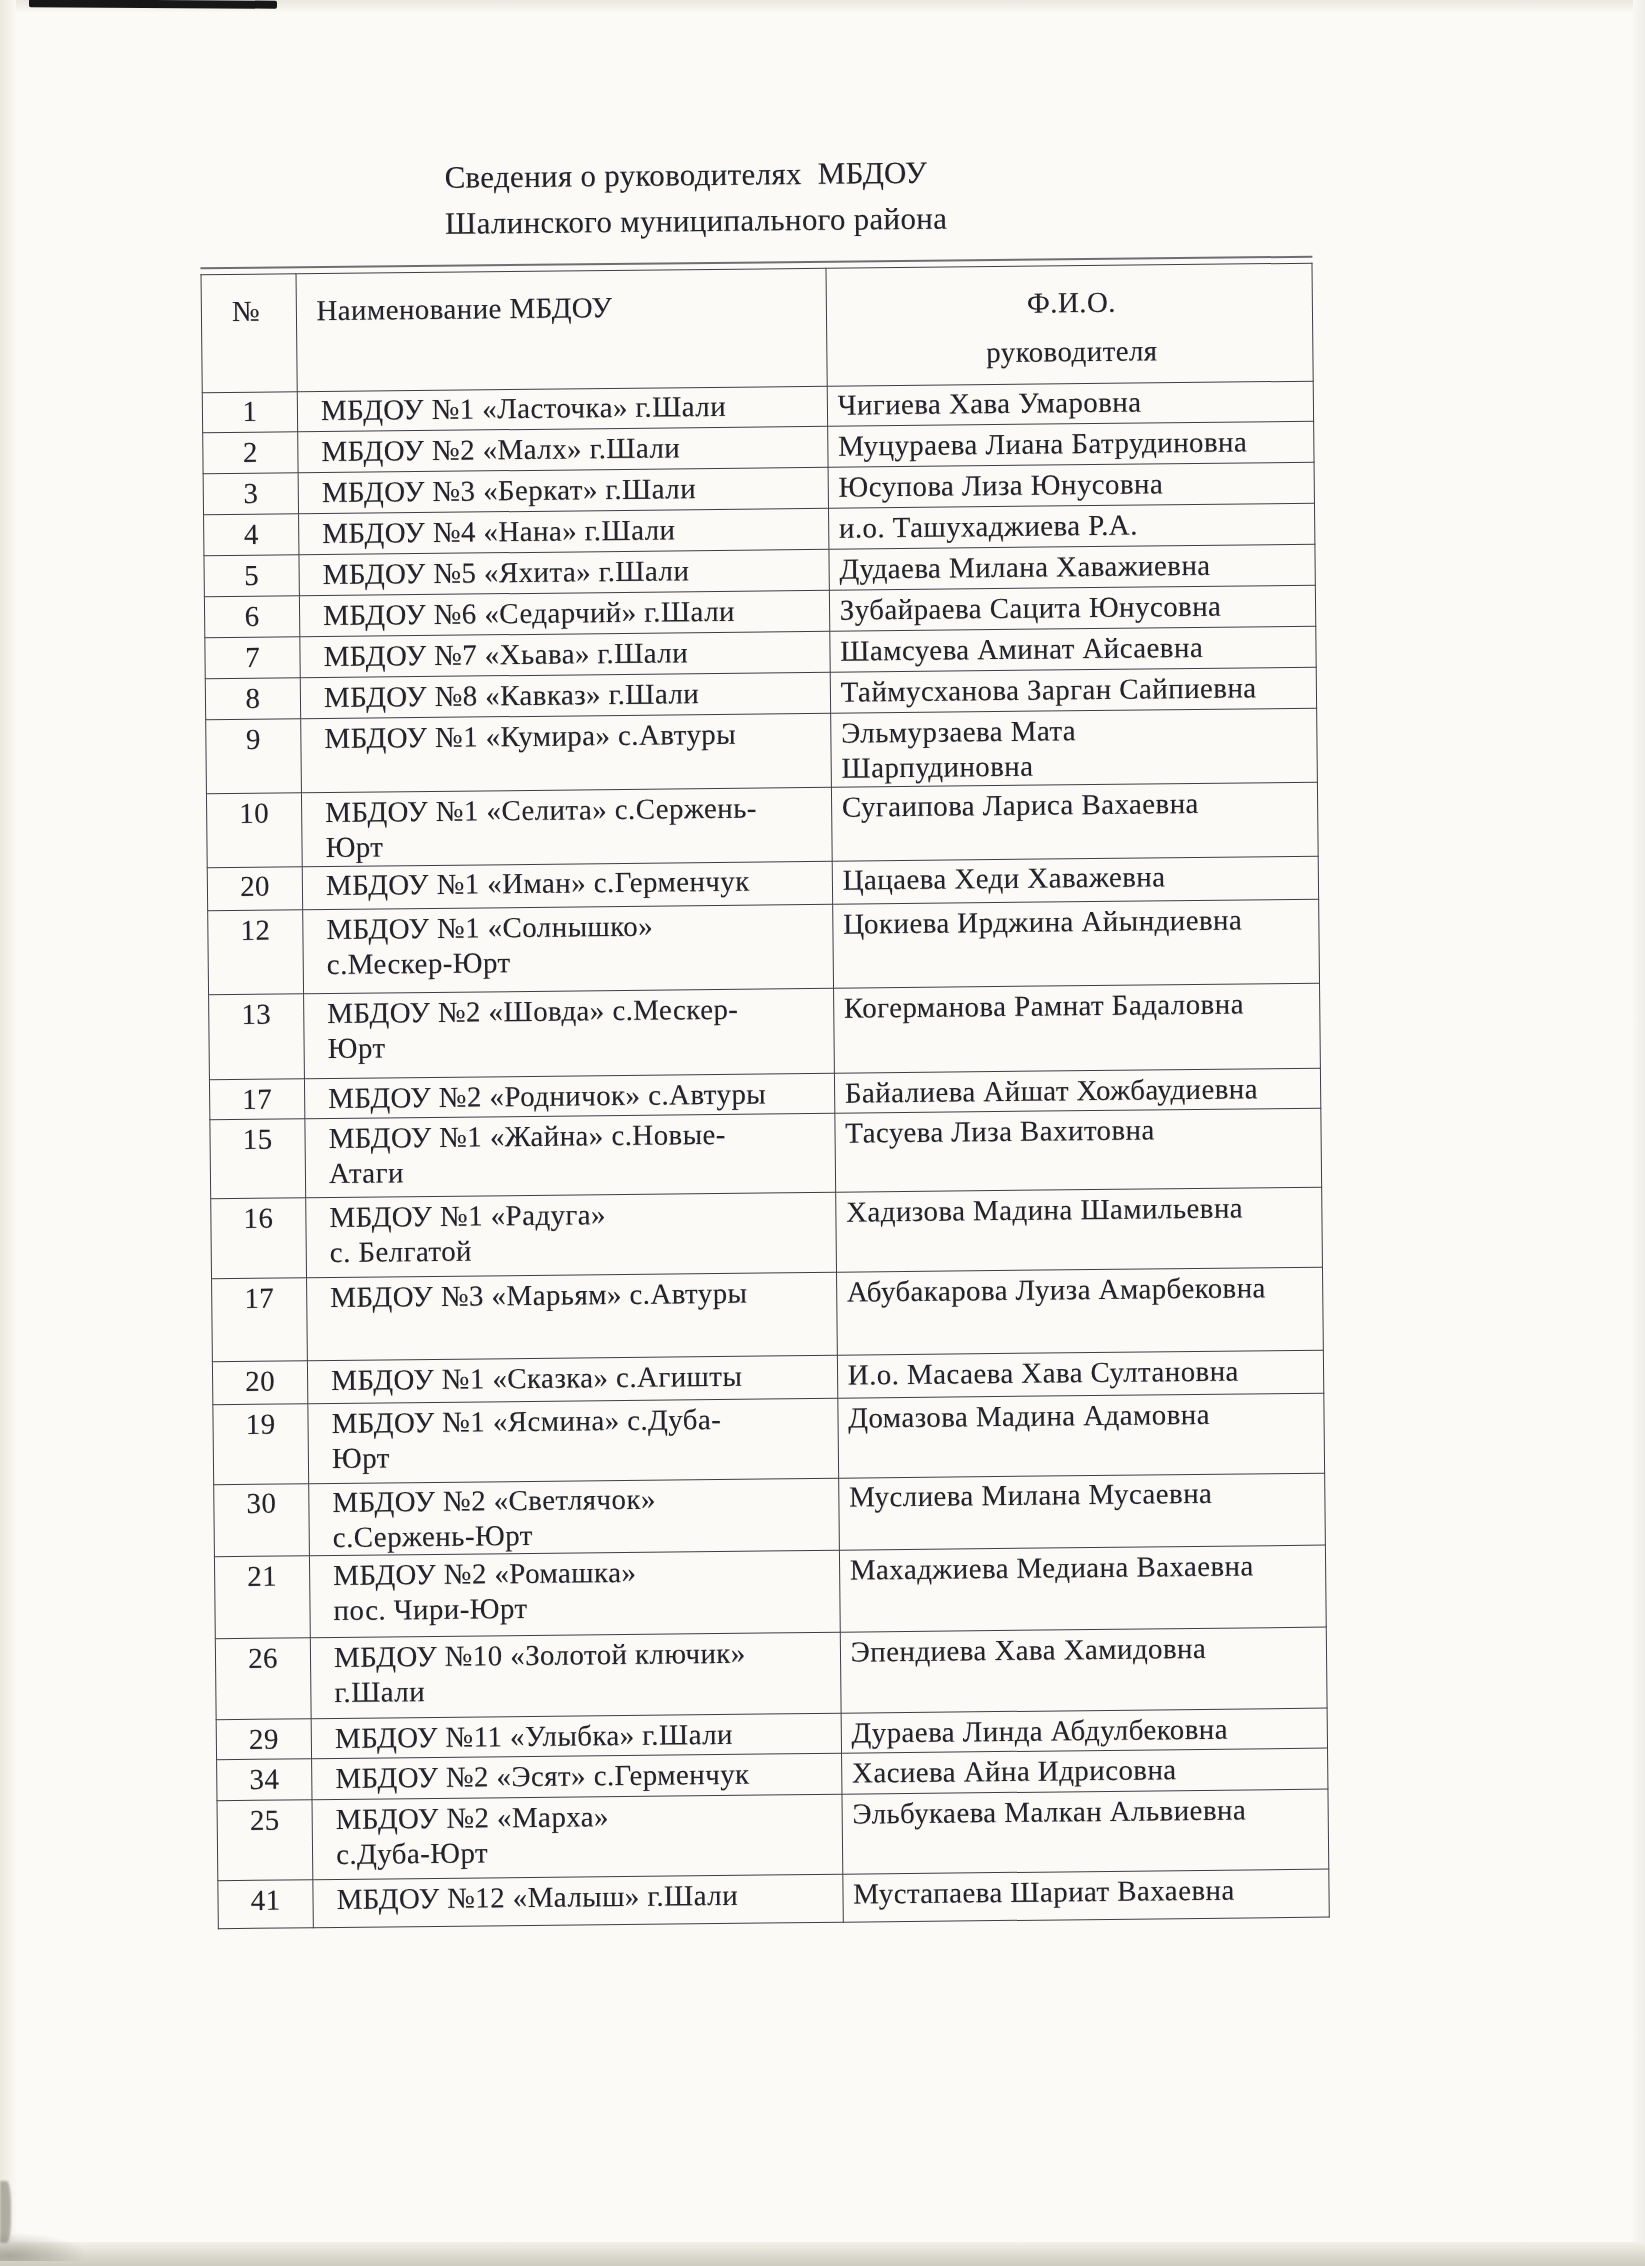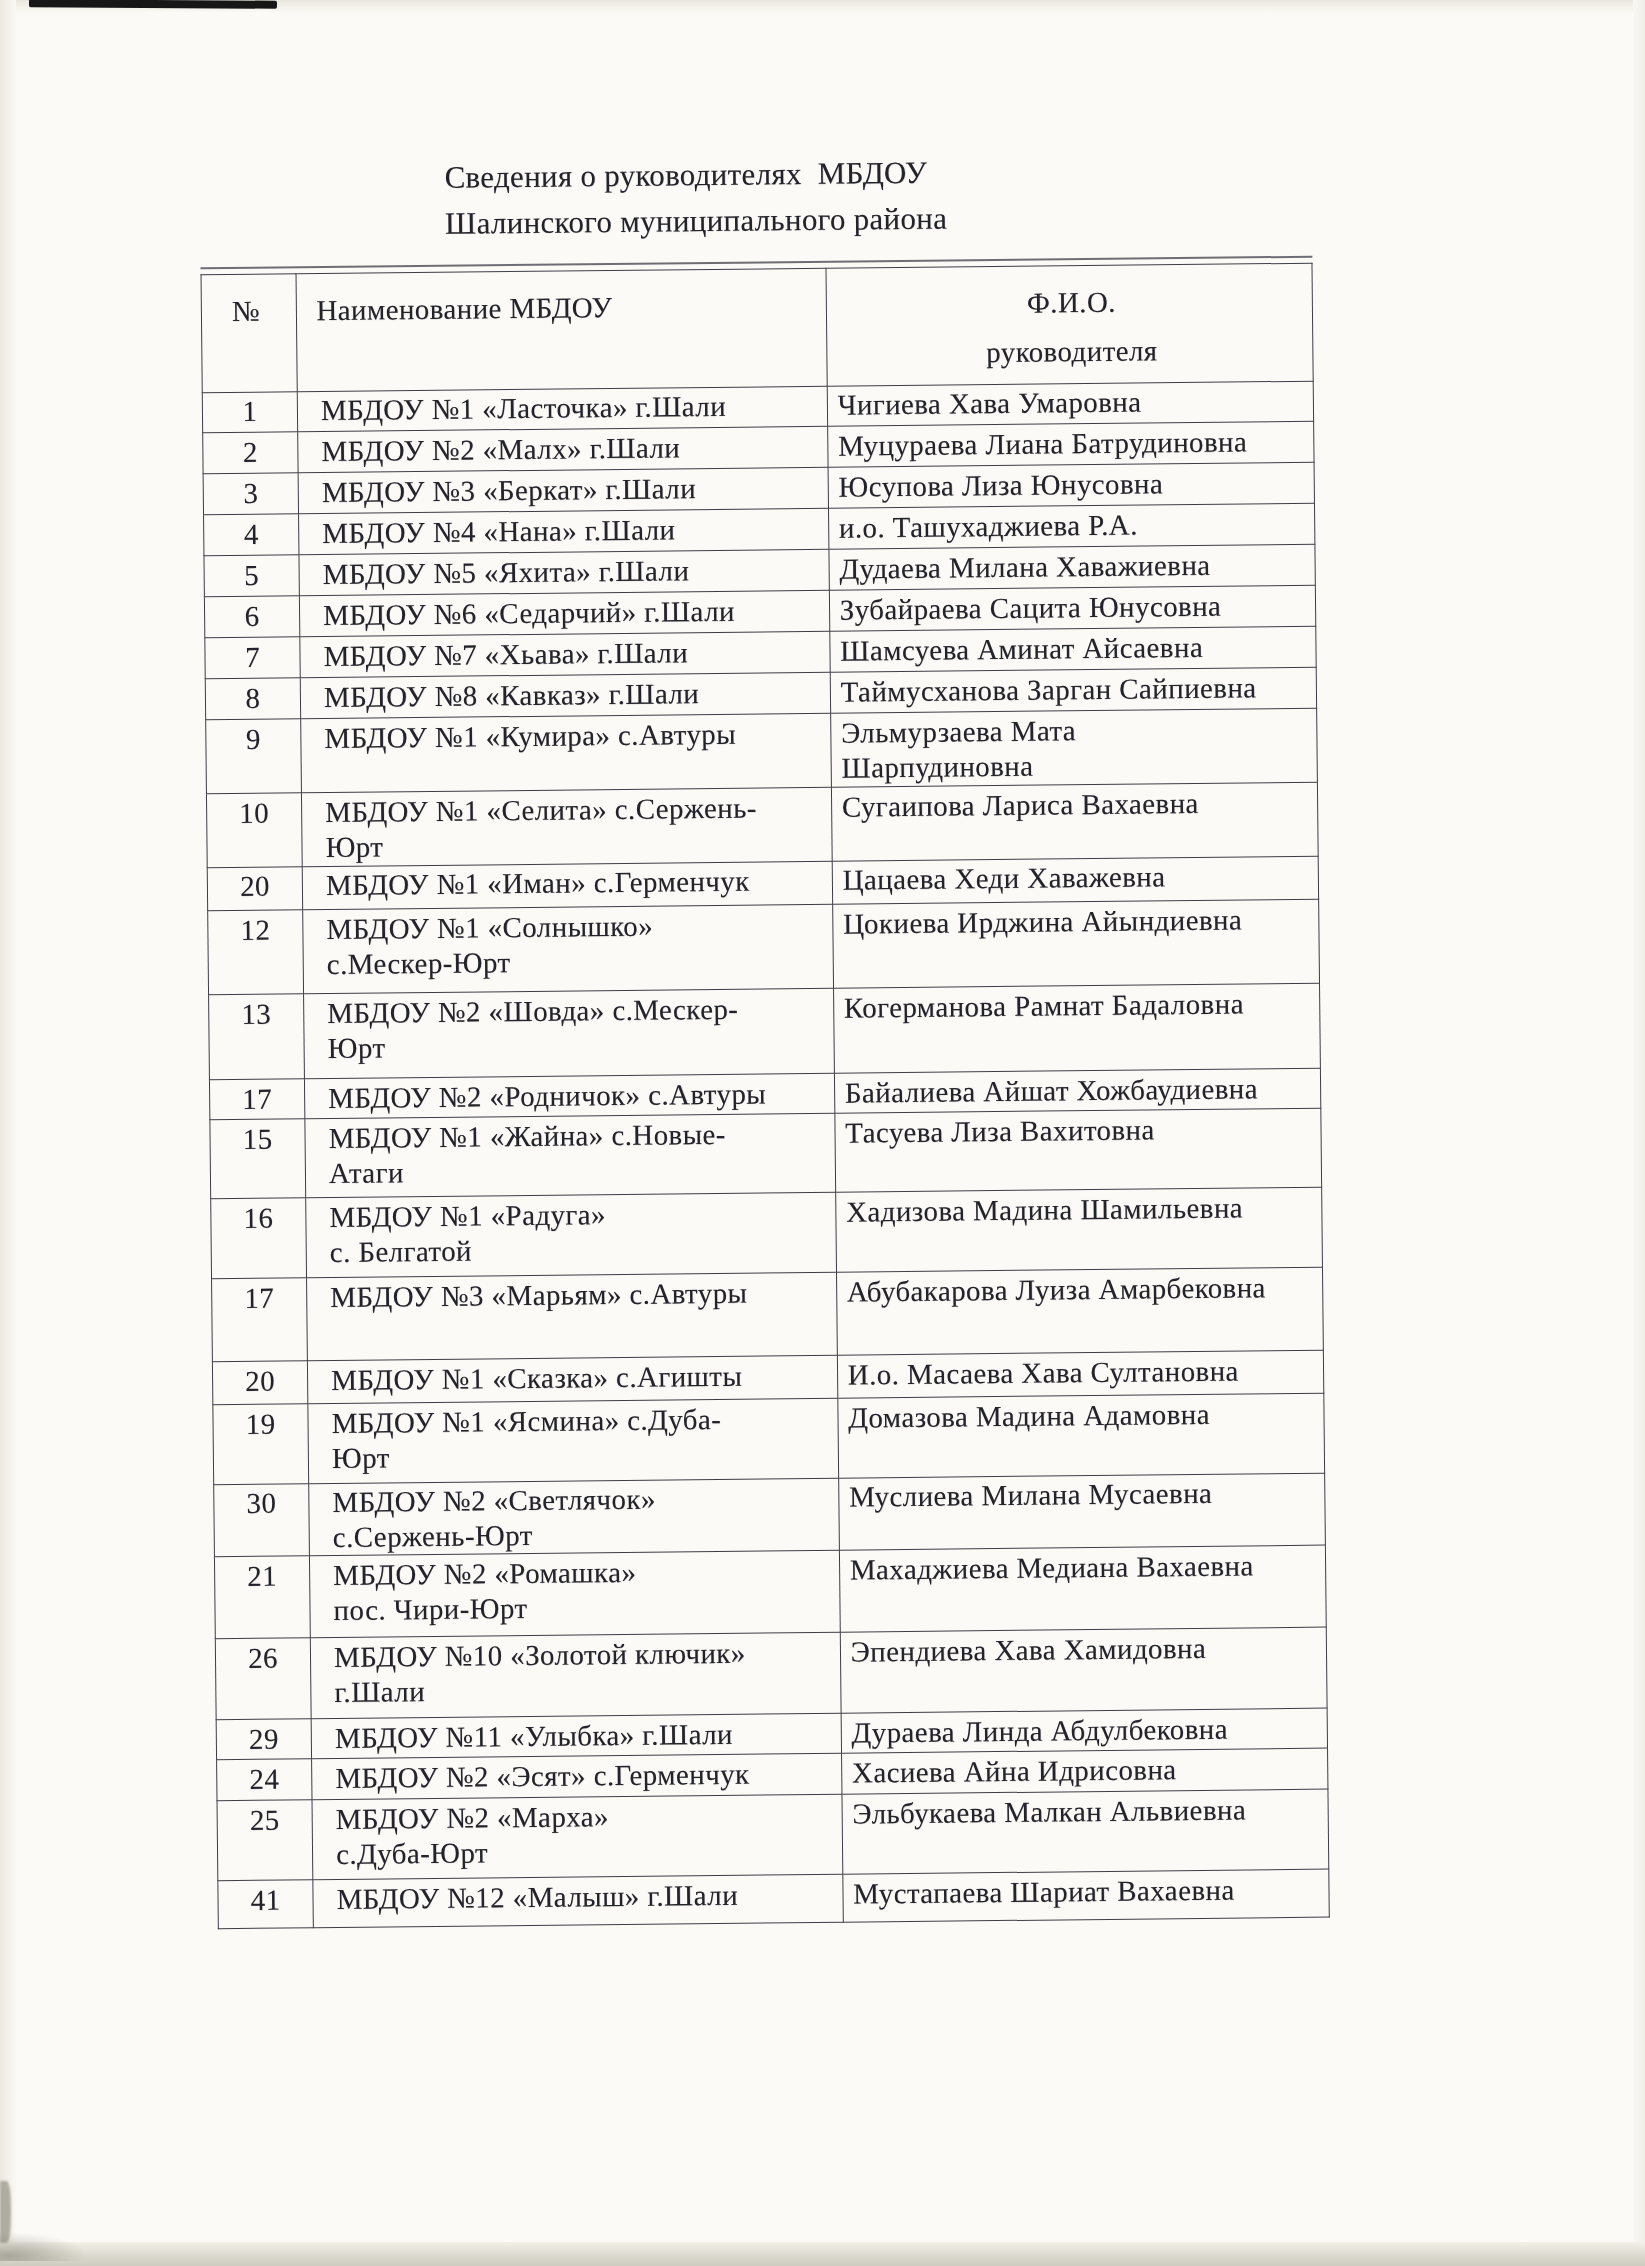--- a/index.html
+++ b/index.html
@@ -265,21 +265,21 @@
           <td class="name">МБДОУ №10 «Золотой ключик»
 г.Шали</td>
           <td class="fio">Эпендиева Хава Хамидовна</td>
         </tr>
         <tr>
           <td class="num">29</td>
           <td class="name">МБДОУ №11 «Улыбка» г.Шали</td>
           <td class="fio">Дураева Линда Абдулбековна</td>
         </tr>
         <tr>
-          <td class="num">24</td>
+          <td class="num">34</td>
           <td class="name">МБДОУ №2 «Эсят» с.Герменчук</td>
           <td class="fio">Хасиева Айна Идрисовна</td>
         </tr>
         <tr>
           <td class="num">25</td>
           <td class="name">МБДОУ №2 «Марха»
 с.Дуба-Юрт</td>
           <td class="fio">Эльбукаева Малкан Альвиевна</td>
         </tr>
         <tr>

